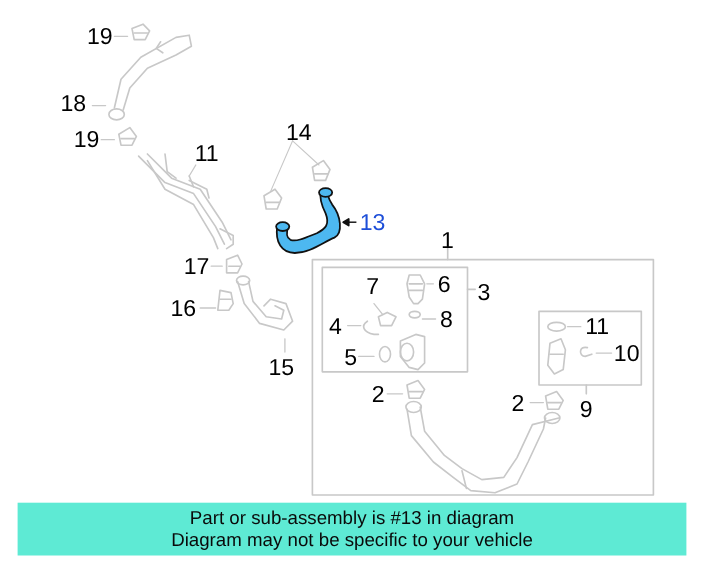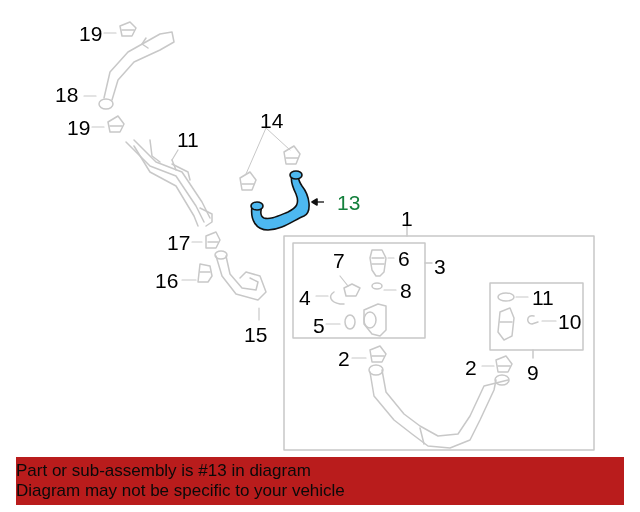--- a/index.html
+++ b/index.html
@@ -1,20 +1,20 @@
 <!DOCTYPE html>
 <html><head>
   <meta charset="utf-8">
   <style>
     html, body { margin: 0; padding: 0; background: #ffffff; }
     body { width: 640px; height: 512px; position: relative; overflow: hidden; font-family: "Liberation Sans", sans-serif; }
     #diagram { position: absolute; left: 0; top: 0; width: 640px; height: 512px; }
     .callout { position: absolute; font-family: "Liberation Sans", sans-serif; font-size: 21px; color: #000000; line-height: 1; }
-    .callout.active { color: #15803d; margin-left: 10px; }
-    .banner { position: absolute; left: 16px; top: 457px; width: 608px; height: 48px; background: #b91c1c; }
+    .callout.active { color: #1d4ed8; }
+    .banner { position: absolute; left: 16px; top: 457px; width: 608px; height: 48px; background: #5eead4; text-align: center; }
     .banner div { font-family: "Liberation Sans", sans-serif; font-size: 17px; color: #0a0a0a; line-height: 20px; }
     .banner .l1 { margin-top: 4px; }
   </style>
 </head>
 <body>
 
 <svg id="diagram" viewBox="0 0 640 512" xmlns="http://www.w3.org/2000/svg">
   <g fill="none" stroke="#c8c8c8" stroke-width="1.5" stroke-linecap="round" stroke-linejoin="round">
 
     <g>

